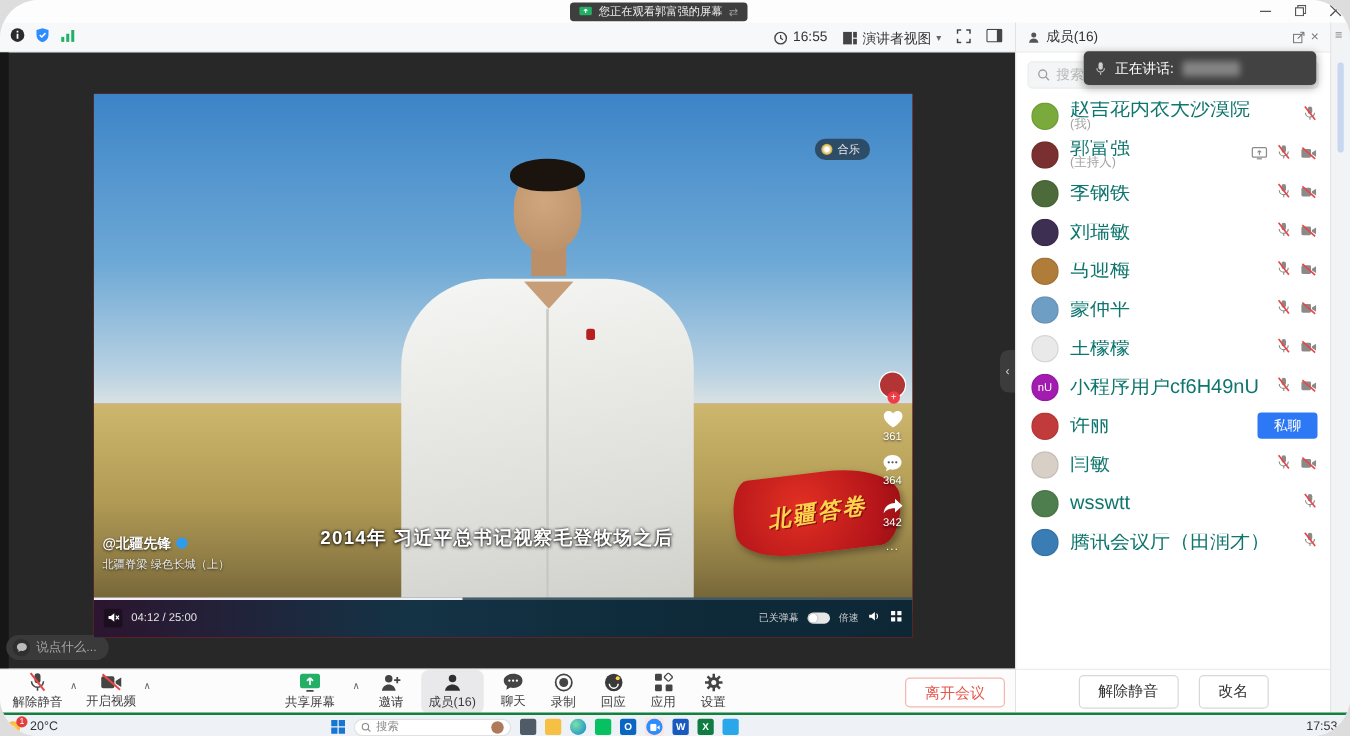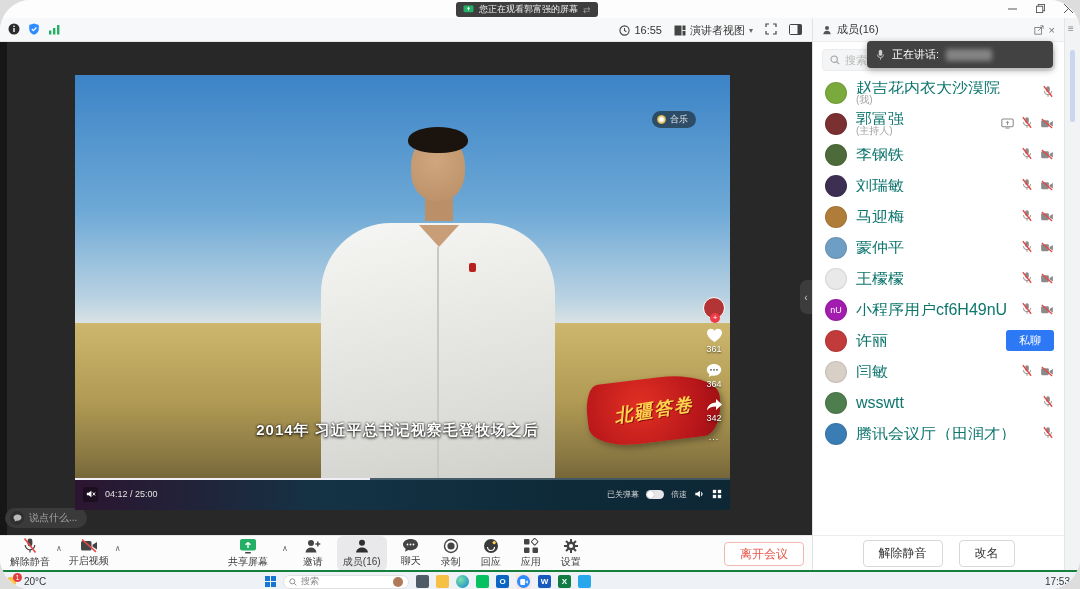--- a/index.html
+++ b/index.html
@@ -260,20 +260,27 @@
         <span class="rail-dots">...</span>
       </div>
 
       <div class="flag">
         <div class="flag-bg"></div>
         <div class="flag-text">北疆答卷</div>
       </div>
 
       <div class="caption">2014年  习近平总书记视察毛登牧场之后</div>
 
+      <div class="uploader">
+        <div class="uploader-name">
+          <span>@北疆先锋</span>
+          <span class="verified"></span>
+        </div>
+        <div class="uploader-title">北疆脊梁 绿色长城（上）</div>
+      </div>
 
       <div class="player">
         <div class="prog">
             <div class="prog-fill"></div>
           </div>
         <span class="mutebox">
           <svg width="10" height="10" viewBox="0 0 12 12">
               <path d="M1 4.5h2.2L6.5 2v8L3.2 7.5H1z" fill="#fff"></path>
               <path d="M8 4.2l3 3.6M11 4.2L8 7.8" stroke="#fff" stroke-width="1.1"></path>
             </svg>

